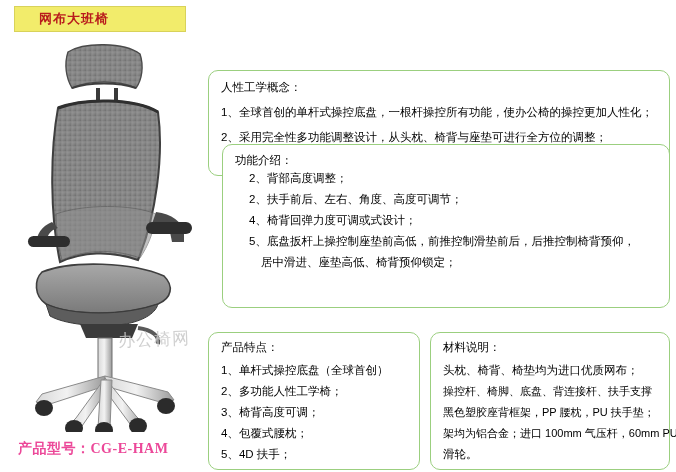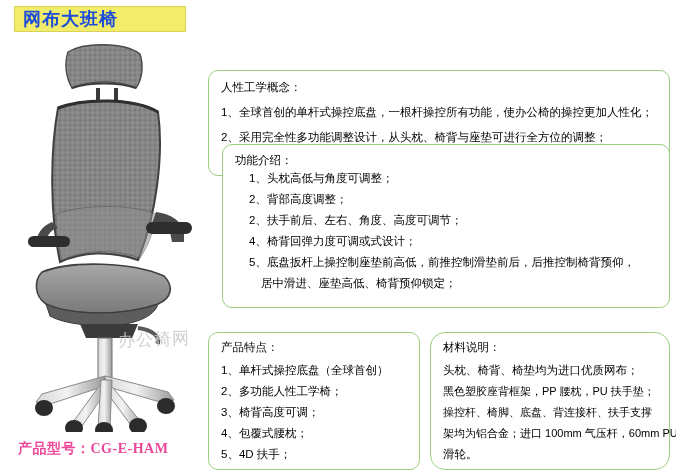--- a/index.html
+++ b/index.html
@@ -27,25 +27,25 @@
     top: 6px;
     width: 172px;
     height: 26px;
     background: #f2ec6b;
     border: 1px solid #d8d25a;
     display: flex;
     align-items: center;
     box-sizing: border-box;
   }
   .title-bar .title-text {
-    font-size: 18px;
+    font-size: 13px;
     font-weight: bold;
-    color: #1d4ed8;
+    color: #b91c1c;
     letter-spacing: 1px;
-    padding-left: 8px;
+    padding-left: 24px;
   }
 
   
   .chair-area {
     position: absolute;
     left: 6px;
     top: 36px;
     width: 196px;
     height: 396px;
   }
@@ -141,21 +141,20 @@
   #box-features .ln {
     line-height: 21px;
   }
 
   #box-material {
     left: 430px;
     top: 332px;
     width: 240px;
     height: 138px;
     padding-top: 6px;
-    border-radius: 15px;
   }
   #box-material .ln {
     line-height: 21px;
     white-space: nowrap;
   }
   #box-material .ln.small {
     font-size: 11px;
   }
 </style>
 </head>
@@ -243,39 +242,38 @@
   </div>
 
   <div class="box" id="box-concept">
     <div class="hdr">人性工学概念：</div>
     <div class="ln">1、全球首创的单杆式操控底盘，一根杆操控所有功能，使办公椅的操控更加人性化；</div>
     <div class="ln">2、采用完全性多功能调整设计，从头枕、椅背与座垫可进行全方位的调整；</div>
   </div>
 
   <div class="box" id="box-function">
     <div class="hdr">功能介绍：</div>
-    <div class="ln">1、头枕高低与角度可调整；</div>
     <div class="ln">2、背部高度调整；</div>
     <div class="ln">2、扶手前后、左右、角度、高度可调节；</div>
     <div class="ln">4、椅背回弹力度可调或式设计；</div>
     <div class="ln">5、底盘扳杆上操控制座垫前高低，前推控制滑垫前后，后推控制椅背预仰，</div>
     <div class="ln cont">居中滑进、座垫高低、椅背预仰锁定；</div>
   </div>
 
   <div class="box" id="box-features">
     <div class="hdr">产品特点：</div>
     <div class="ln">1、单杆式操控底盘（全球首创）</div>
     <div class="ln">2、多功能人性工学椅；</div>
     <div class="ln">3、椅背高度可调；</div>
     <div class="ln">4、包覆式腰枕；</div>
     <div class="ln">5、4D 扶手；</div>
   </div>
 
   <div class="box" id="box-material">
     <div class="hdr">材料说明：</div>
     <div class="ln">头枕、椅背、椅垫均为进口优质网布；</div>
+    <div class="ln small">操控杆、椅脚、底盘、背连接杆、扶手支撑</div>
     <div class="ln small">黑色塑胶座背框架，PP 腰枕，PU 扶手垫；</div>
-    <div class="ln small">操控杆、椅脚、底盘、背连接杆、扶手支撑</div>
     <div class="ln small">架均为铝合金；进口 100mm 气压杆，60mm PU</div>
     <div class="ln">滑轮。</div>
   </div>
 
 </div>
 
 </body></html>

